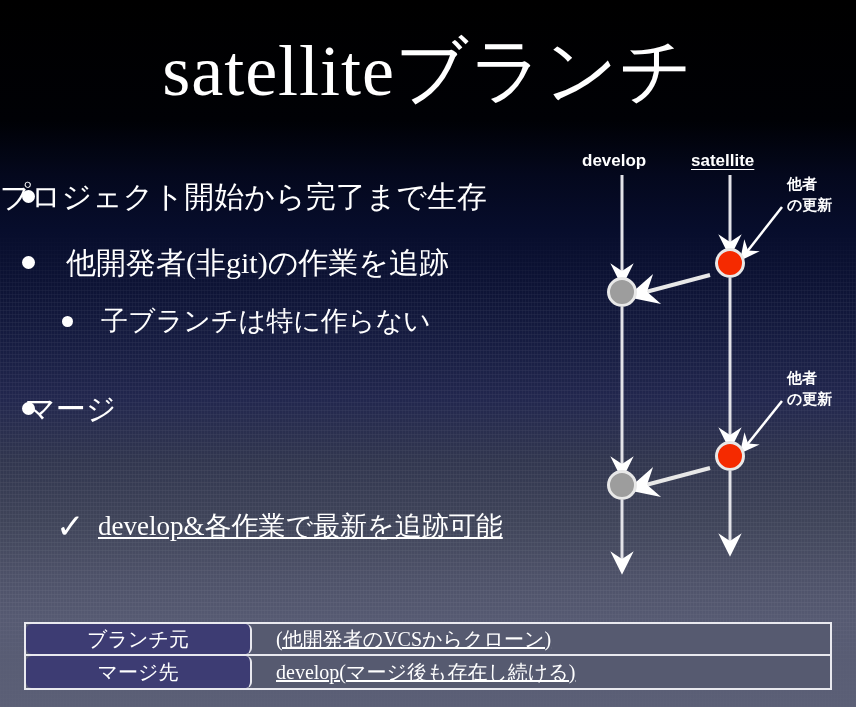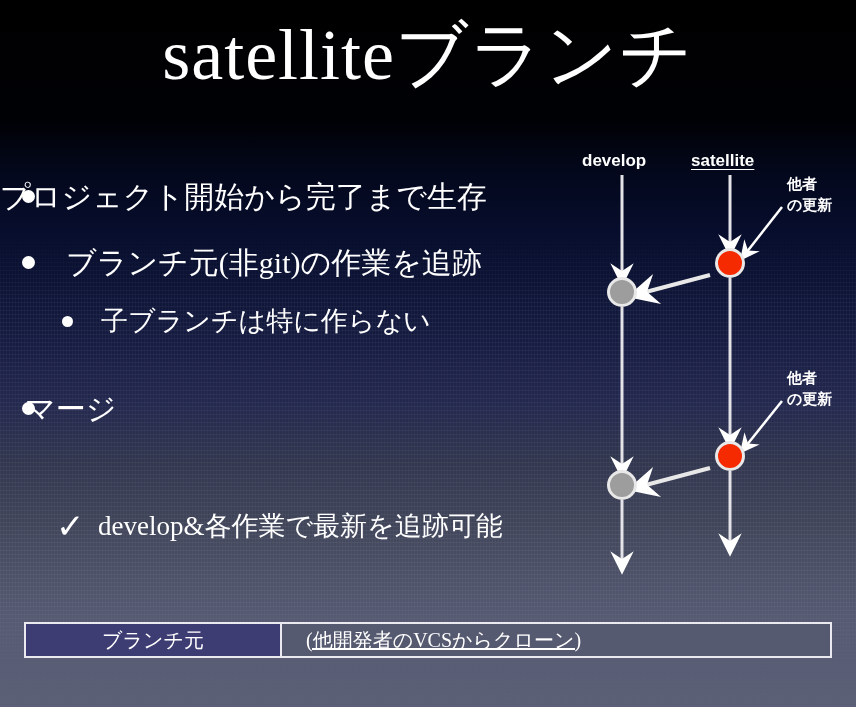--- a/index.html
+++ b/index.html
@@ -40,21 +40,21 @@
       repeating-linear-gradient(0deg, rgba(255,255,255,0.55) 0px, rgba(255,255,255,0.55) 1px, rgba(255,255,255,0) 1px, rgba(255,255,255,0) 4px),
       repeating-linear-gradient(90deg, rgba(255,255,255,0.40) 0px, rgba(255,255,255,0.40) 1px, rgba(255,255,255,0) 1px, rgba(255,255,255,0) 3px);
     -webkit-mask-image: linear-gradient(to bottom, rgba(0,0,0,0) 0px, rgba(0,0,0,0) 230px, rgba(0,0,0,1) 300px, rgba(0,0,0,1) 600px, rgba(0,0,0,0.2) 660px);
     mask-image: linear-gradient(to bottom, rgba(0,0,0,0) 0px, rgba(0,0,0,0) 230px, rgba(0,0,0,1) 300px, rgba(0,0,0,1) 600px, rgba(0,0,0,0.2) 660px);
   }
 
   
   #title {
     position: absolute;
     left: 0;
-    top: 12px;
+    top: 28px;
     width: 856px;
     text-align: center;
     color: #ffffff;
     font-family: "Liberation Serif", "DejaVu Serif", serif;
     font-size: 72px;
     line-height: 86px;
     letter-spacing: 1px;
     white-space: nowrap;
   }
 
@@ -83,21 +83,21 @@
   .b5 { left: 0;   top: 505px; }
 
   .b1 .dot, .b2 .dot, .b4 .dot { width: 13px; height: 13px; left: 22px; top: 16px; }
   .b3 .dot { width: 11px; height: 11px; left: 62px; top: 16px; }
 
   .b1 .btext { }
   .b2 .btext { margin-left: 66px; }
   .b3 .btext { margin-left: 101px; }
   .b4 .btext { margin-left: 59px; }
   .b4 .btext2 { margin-left: 25px; }
-  .b5 .btext { margin-left: 98px; }
+  .b5 .btext { margin-left: 98px; text-decoration: underline; }
 
   .checkmark {
     position: absolute;
     left: 56px;
     top: 4px;
     font-size: 34px;
     line-height: 34px;
     color: #ffffff;
     font-family: "DejaVu Sans", sans-serif;
   }
@@ -163,30 +163,31 @@
     box-sizing: border-box;
   }
   .trow {
     display: flex;
     height: 32px;
     border-bottom: 2px solid #e9e9ef;
     box-sizing: border-box;
   }
   .trow:last-child { border-bottom: none; }
   .tcell-key {
-    width: 256px;
+    width: 226px;
     background: #3d3c73;
     color: #ffffff;
     font-size: 20px;
     display: flex;
     align-items: center;
     justify-content: center;
     border-right: 2px solid #e9e9ef;
     box-sizing: border-box;
     font-family: "Liberation Serif", "DejaVu Serif", serif;
+    border-radius: 6px;
   }
   .tcell-val {
     flex: 1;
     background: #565a70;
     color: #ffffff;
     font-size: 20px;
     display: flex;
     align-items: center;
     padding-left: 24px;
     box-sizing: border-box;
@@ -203,21 +204,21 @@
 
   <div id="title">satelliteブランチ</div>
 
   <div class="bullet b1">
     <span class="dot"></span>
     <span class="btext lvl1">プロジェクト開始から完了まで生存</span>
   </div>
 
   <div class="bullet b2">
     <span class="dot"></span>
-    <span class="btext lvl1">ブランチ元(非git)の作業を追跡</span>
+    <span class="btext lvl1">他開発者(非git)の作業を追跡</span>
   </div>
 
   <div class="bullet b3">
     <span class="dot"></span>
     <span class="btext lvl2">子ブランチは特に作らない</span>
   </div>
 
   <div class="bullet b4">
     <span class="dot"></span>
     <span class="btext btext2 lvl1">マージ</span>
@@ -268,15 +269,19 @@
       <div>他者</div>
       <div>の更新</div>
     </div>
   </div>
 
   <div id="table">
     <div class="trow">
       <div class="tcell-key">ブランチ元</div>
       <div class="tcell-val">(他開発者のVCSからクローン)</div>
     </div>
+    <div class="trow">
+      <div class="tcell-key">マージ先</div>
+      <div class="tcell-val">develop(マージ後も存在し続ける)</div>
+    </div>
   </div>
 
 </div>
 
 </body></html>

